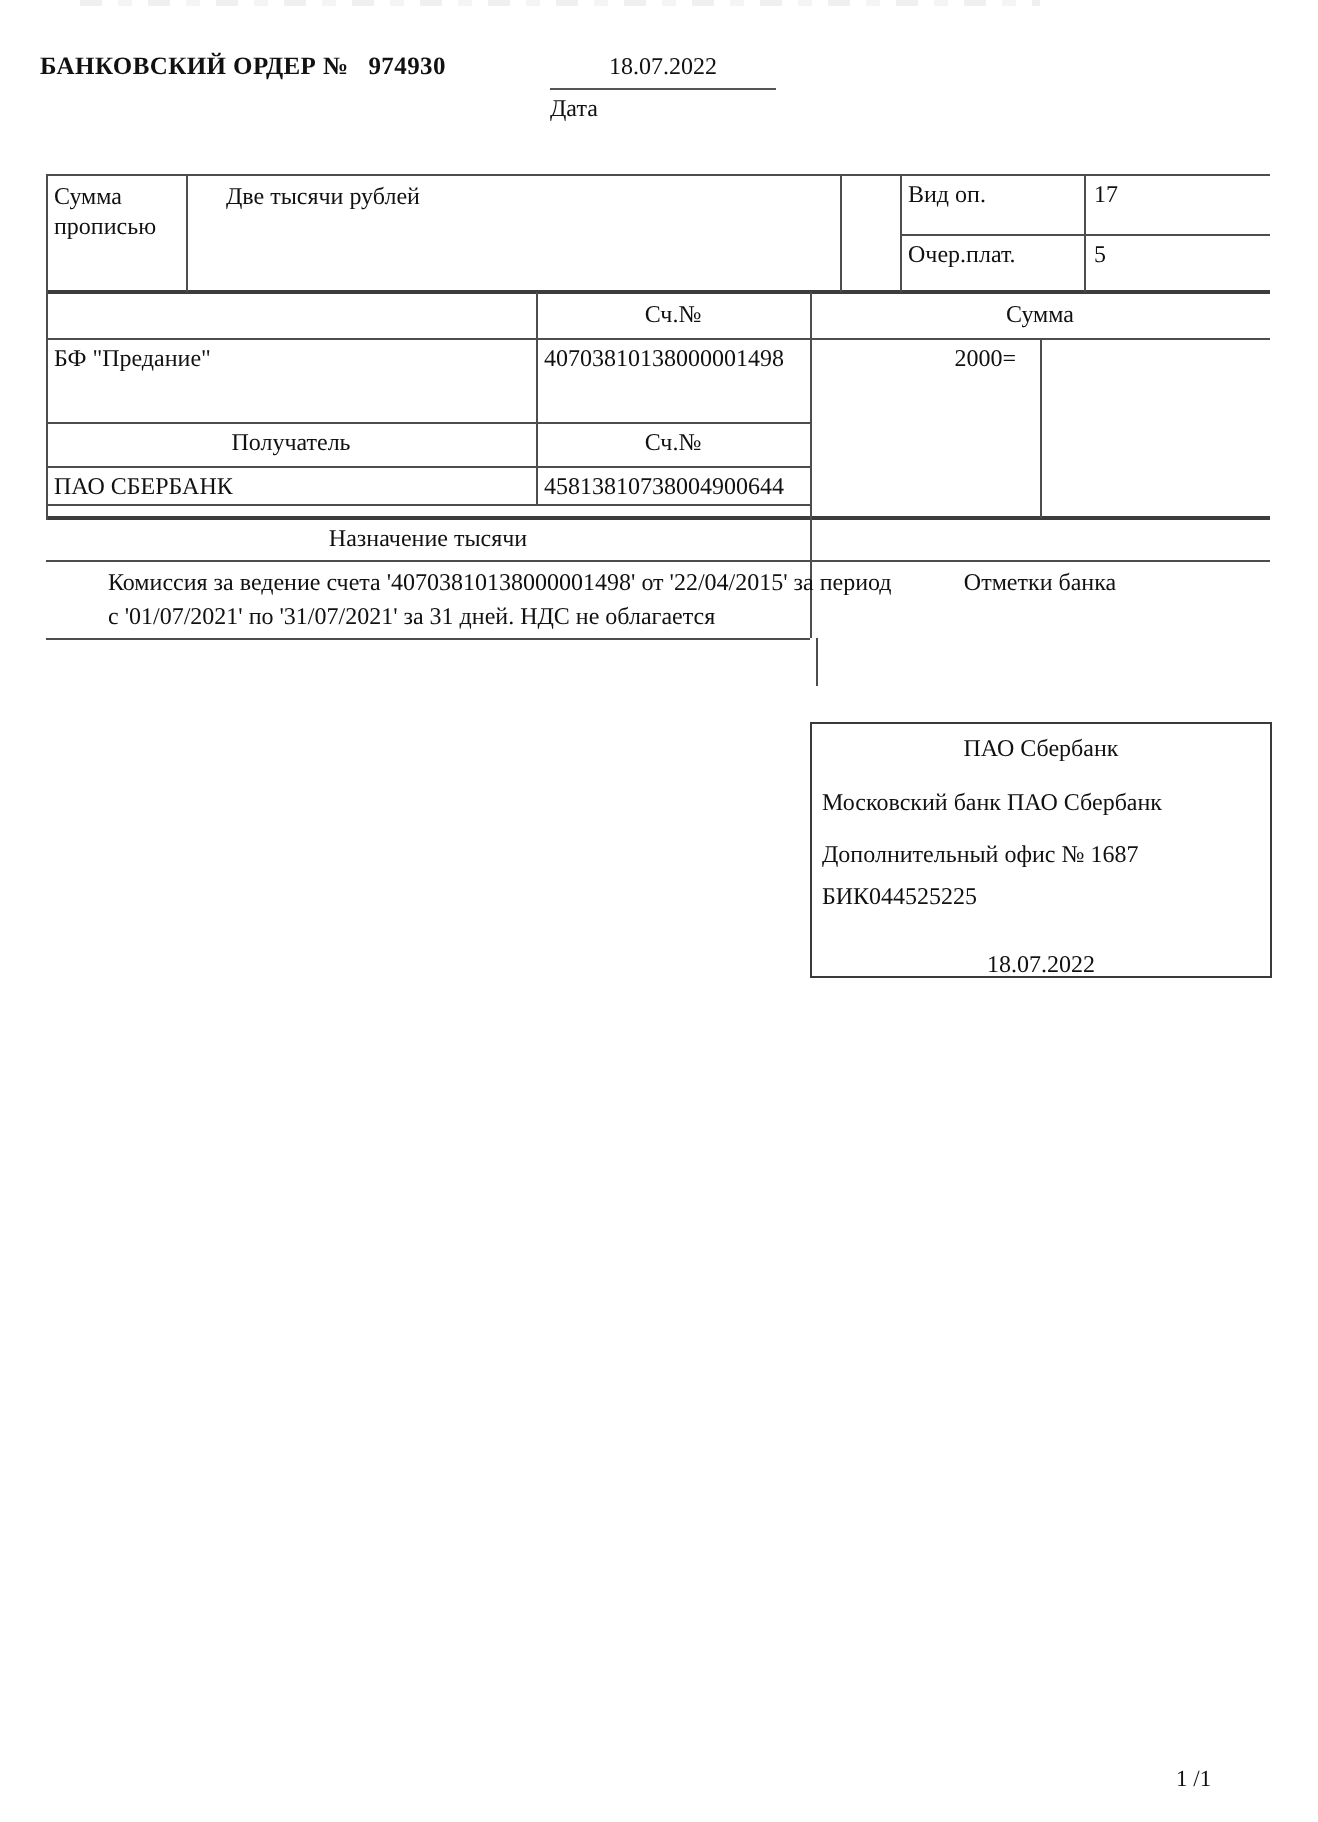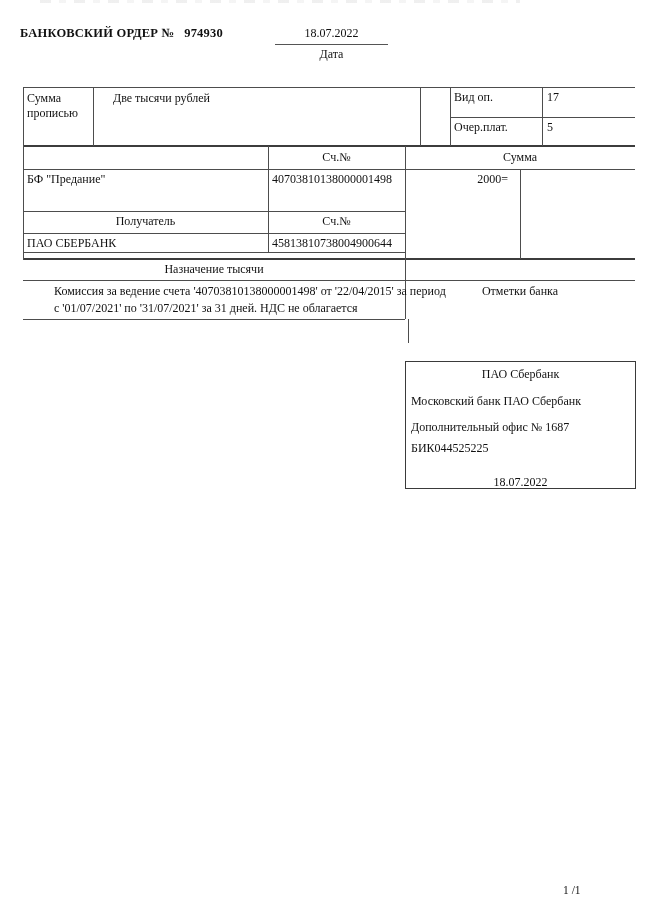--- a/index.html
+++ b/index.html
@@ -7,21 +7,21 @@
   .doc{position:relative;width:659px;height:911px;background:#fff;overflow:hidden;}
   .t{position:absolute;font-size:12px;line-height:15px;white-space:nowrap;}
   .center{text-align:center;}
   .hline{position:absolute;height:1px;background:#4d4d4d;}
   .hline.thick{height:2px;background:#3c3c3c;}
   .vline{position:absolute;width:1px;background:#4d4d4d;}
   .title{position:absolute;left:20px;top:26px;font-size:12.5px;font-weight:bold;letter-spacing:.2px;white-space:nowrap;}
   .title .num{margin-left:10px;}
   .datewrap{position:absolute;left:275px;top:26px;width:113px;}
   .dateval{display:block;text-align:center;font-size:12px;padding-bottom:3px;border-bottom:1px solid #555;}
-  .datelab{display:block;text-align:center;font-size:12px;padding-top:2px;}
+  .datelab{display:block;font-size:12px;padding-top:2px;}
   .codebox{position:absolute;left:522px;top:20px;width:113px;height:22px;border:1px solid #3a3a3a;text-align:center;font-size:12px;line-height:20px;}
   .stamp{position:absolute;left:405px;top:361px;width:229px;height:126px;border:1px solid #3a3a3a;font-size:12px;}
   .stamp .s{position:absolute;white-space:nowrap;}
   .artifact{position:absolute;left:40px;top:0;width:480px;height:3px;opacity:.55;
     background:repeating-linear-gradient(90deg,#e3e3e3 0 11px,transparent 11px 19px,#ececec 19px 26px,transparent 26px 34px);}
   .comment div{white-space:nowrap;}
 </style>
 </head>
 <body>
 
@@ -89,15 +89,15 @@
   <div class="t center" style="left:405px;top:284px;width:230px;">Отметки банка</div>
 
   <div class="stamp">
     <div class="s" style="left:0;top:5px;width:229px;text-align:center;">ПАО Сбербанк</div>
     <div class="s" style="left:5px;top:32px;">Московский банк ПАО Сбербанк</div>
     <div class="s" style="left:5px;top:58px;">Дополнительный офис № 1687</div>
     <div class="s" style="left:5px;top:79px;">БИК044525225</div>
     <div class="s" style="left:0;top:113px;width:229px;text-align:center;">18.07.2022</div>
   </div>
 
-  <div class="t" style="left:563px;top:883px;font-size:11.5px;">1 /1</div>
+  <div class="t" style="left:588px;top:883px;font-size:11.5px;">1 /1</div>
 
 </div>
 
 </body></html>

